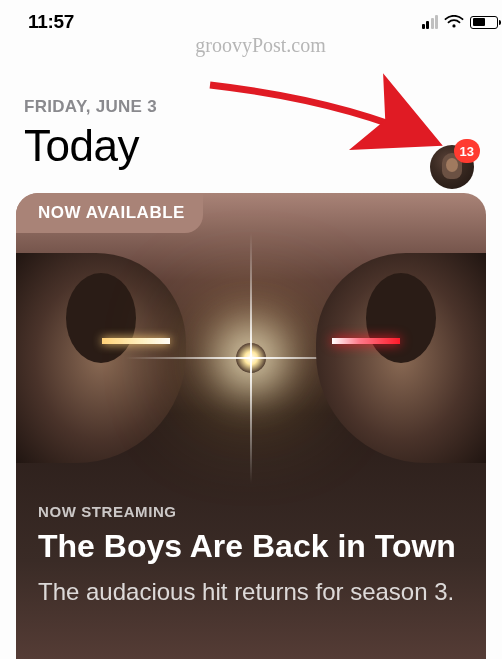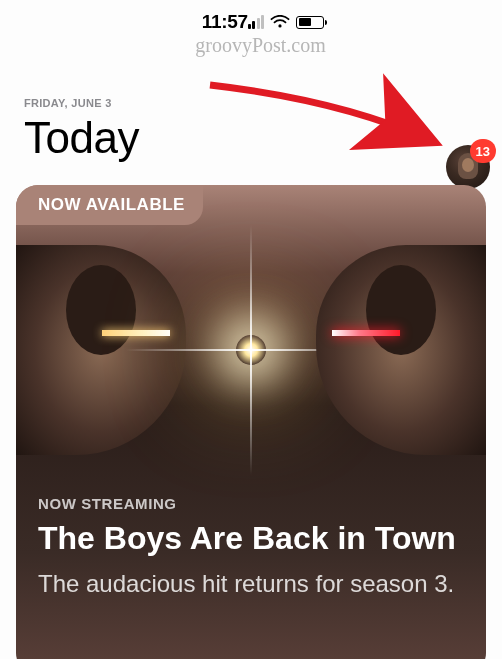--- a/index.html
+++ b/index.html
@@ -11,21 +11,21 @@
     body {
       width: 502px;
       height: 659px;
       background: #fdfdfd;
       position: relative;
       overflow: hidden;
     }
     
     .status-bar {
       display: flex;
-      justify-content: center;
+      justify-content: space-between;
       align-items: center;
       padding: 8px 4px 0 28px;
       height: 36px;
     }
     .status-time {
       font-weight: 600;
       font-size: 19px;
       letter-spacing: -0.3px;
       color: #000;
     }
@@ -58,34 +58,34 @@
       padding-left: 19px;
     }
     
     .header {
       padding: 40px 24px 10px 24px;
       position: relative;
     }
     .date-label {
       color: #8a8a8e;
       font-weight: 700;
-      font-size: 11px;
+      font-size: 17px;
       letter-spacing: 0.3px;
       text-transform: uppercase;
     }
     .page-title {
       font-size: 44px;
       font-weight: 400;
       letter-spacing: -0.5px;
       color: #000;
       margin-top: 4px;
     }
     .avatar-wrap {
       position: absolute;
-      right: 12px;
+      right: 28px;
       top: 88px;
     }
     .avatar {
       width: 44px;
       height: 44px;
       border-radius: 50%;
       background: radial-gradient(circle at 40% 35%, #5a4238 0%, #3a2a22 40%, #1e1410 100%);
       position: relative;
       overflow: hidden;
     }

